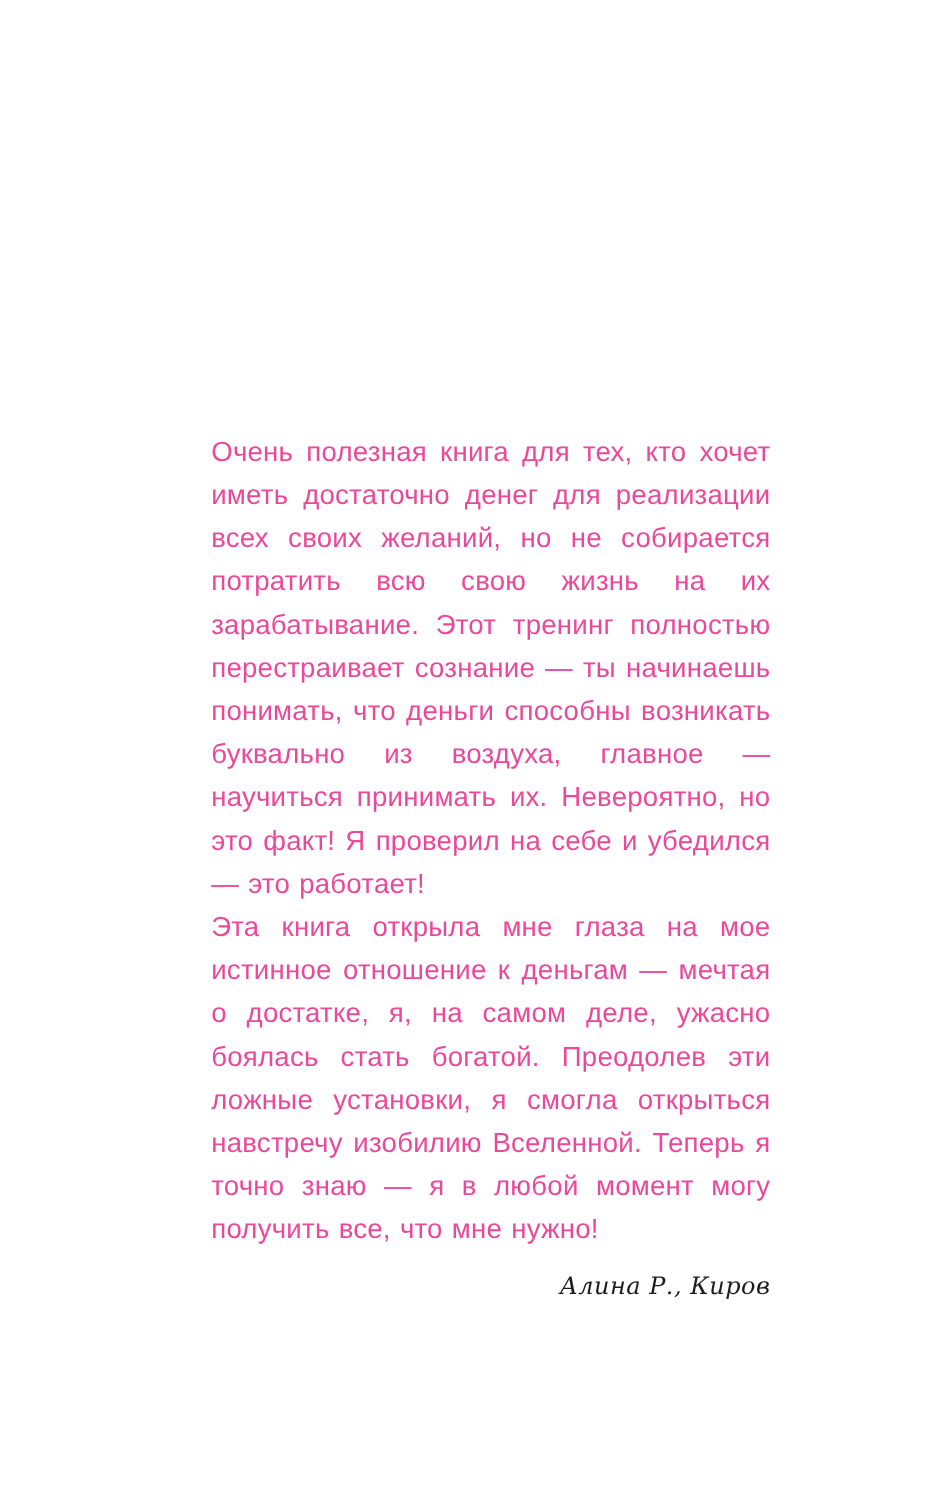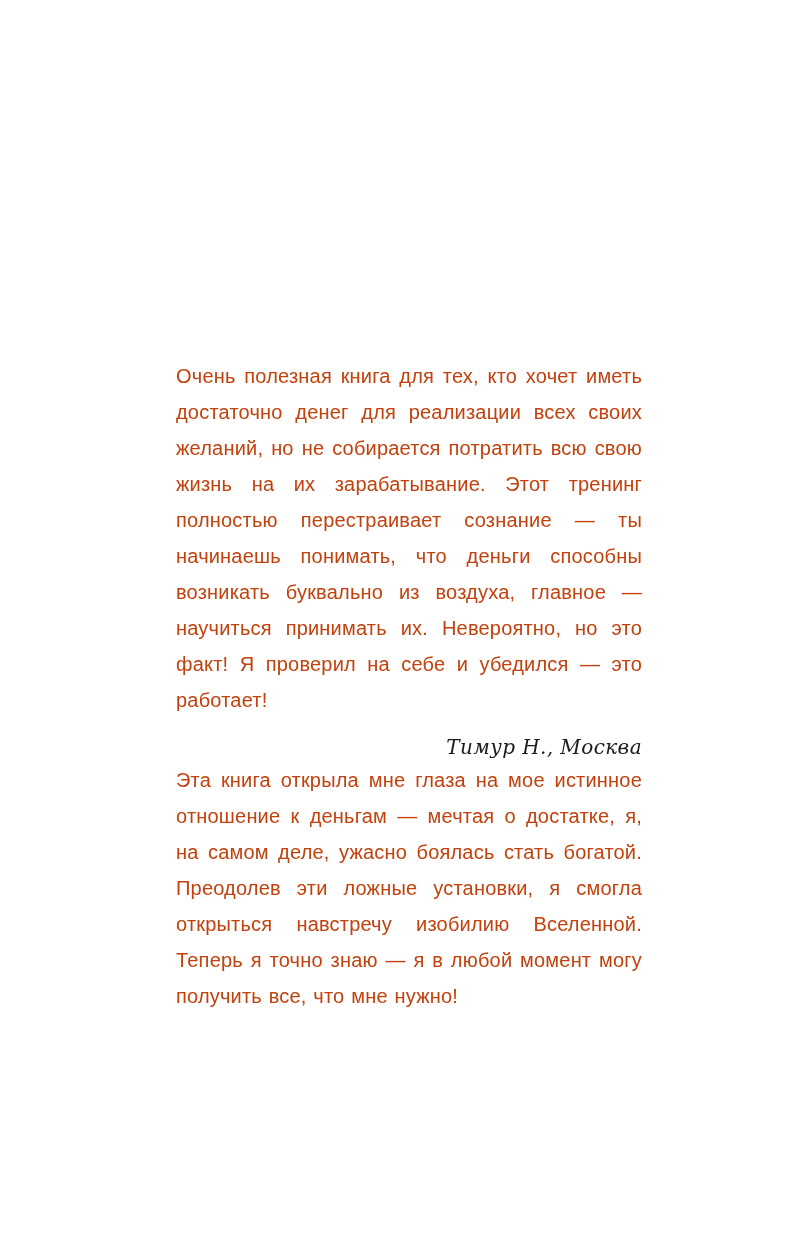--- a/index.html
+++ b/index.html
@@ -21,23 +21,23 @@
     width: 466px;
   }
   .testimonial {
     margin: 0;
   }
   .testimonial + .testimonial {
   }
   .testimonial-text {
     margin: 0;
     font-family: "Liberation Sans", sans-serif;
-    font-size: 20px;
+    font-size: 23px;
     line-height: 36px;
-    color: #c2410c;
+    color: #ec4899;
     text-align: justify;
     letter-spacing: 0.2px;
     word-spacing: 1px;
   }
   .testimonial-author {
     margin: 14px 0 0 0;
     font-family: "DejaVu Serif", serif;
     font-style: italic;
     font-size: 20px;
     line-height: 30px;
@@ -47,21 +47,21 @@
   }
 </style>
 </head>
 <body>
 
 <div class="page">
   <div class="text-block">
 
     <section class="testimonial">
       <p class="testimonial-text">Очень полезная книга для тех, кто хочет иметь достаточно денег для реализации всех своих желаний, но не собирается потратить всю свою жизнь на их зарабатывание. Этот тренинг полностью перестраивает сознание — ты начинаешь понимать, что деньги способны возникать буквально из воздуха, главное — научиться принимать их. Невероятно, но это факт! Я проверил на себе и убедился — это работает!</p>
-      <p class="testimonial-author">Тимур Н., Москва</p>
     </section>
 
     <section class="testimonial">
       <p class="testimonial-text">Эта книга открыла мне глаза на мое истинное отношение к деньгам — мечтая о достатке, я, на самом деле, ужасно боялась стать богатой. Преодолев эти ложные установки, я смогла открыться навстречу изобилию Вселенной. Теперь я точно знаю — я в любой момент могу получить все, что мне нужно!</p>
+      <p class="testimonial-author">Алина Р., Киров</p>
     </section>
 
   </div>
 </div>
 
 </body></html>

